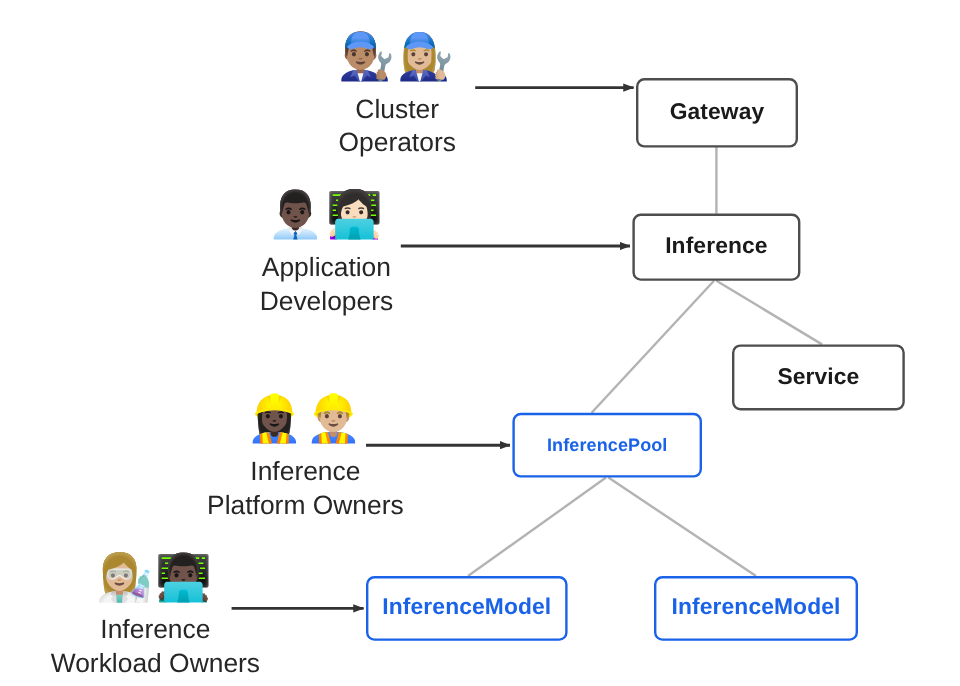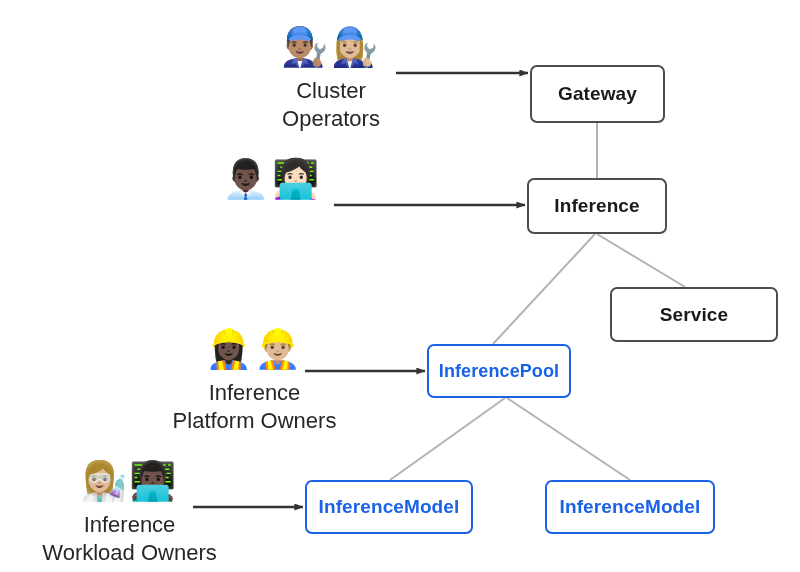--- a/index.html
+++ b/index.html
@@ -96,41 +96,43 @@
       </g>
   </svg>
 
   <div id="nodes-layer">
       <div class="node kind-core" style="left: 530px; top: 45px; width: 135px; height: 58px; font-size: 19px; border-color: rgb(77, 77, 77); color: rgb(26, 26, 26); margin-top: 20px;">
         <span>Gateway</span>
       </div>
       <div class="node kind-core" style="left: 527px; top: 178px; width: 140px; height: 56px; font-size: 19px; border-color: rgb(77, 77, 77); color: rgb(26, 26, 26);">
         <span>Inference</span>
       </div>
-      <div class="node kind-core" style="left: 610px; top: 287px; width: 168px; height: 55px; font-size: 19px; border-color: rgb(77, 77, 77); color: rgb(26, 26, 26);">
+      <div class="node kind-core" style="left: 610px; top: 287px; width: 144px; height: 55px; font-size: 19px; border-color: rgb(77, 77, 77); color: rgb(26, 26, 26);">
         <span>Service</span>
       </div>
-      <div class="node kind-inference" style="left: 427px; top: 344px; width: 144px; height: 54px; font-size: 18px; border-color: rgb(26, 99, 232); color: rgb(26, 99, 232);">
+      <div class="node kind-inference" style="left: 427px; top: 344px; width: 158px; height: 54px; font-size: 15px; border-color: rgb(26, 99, 232); color: rgb(26, 99, 232);">
         <span>InferencePool</span>
       </div>
       <div class="node kind-inference" style="left: 305px; top: 480px; width: 168px; height: 54px; font-size: 19px; border-color: rgb(26, 99, 232); color: rgb(26, 99, 232);">
         <span>InferenceModel</span>
       </div>
       <div class="node kind-inference" style="left: 545px; top: 480px; width: 170px; height: 54px; font-size: 19px; border-color: rgb(26, 99, 232); color: rgb(26, 99, 232);">
         <span>InferenceModel</span>
       </div>
     </div>
   <div id="personas-layer">
       <div class="persona" style="left: 255px; top: 28px; width: 152px;">
         <div class="persona-icons">👨🏽‍🔧👩🏼‍🔧</div>
         <div class="persona-label" style="color: rgb(38, 38, 38);">Cluster
 Operators</div>
       </div>
       <div class="persona" style="left: 196px; top: 160px; width: 152px;">
         <div class="persona-icons">👨🏿‍💼👩🏻‍💻</div>
+        <div class="persona-label" style="color: rgb(38, 38, 38);">Application
+Developers</div>
       </div>
       <div class="persona" style="left: 162px; top: 330px; width: 185px;">
         <div class="persona-icons">👷🏿‍♀️👷🏼‍♂️</div>
         <div class="persona-label" style="color: rgb(38, 38, 38);">Inference
 Platform Owners</div>
       </div>
       <div class="persona" style="left: 37px; top: 462px; width: 185px;">
         <div class="persona-icons">👩🏼‍🔬👨🏿‍💻</div>
         <div class="persona-label" style="color: rgb(38, 38, 38);">Inference
 Workload Owners</div>

